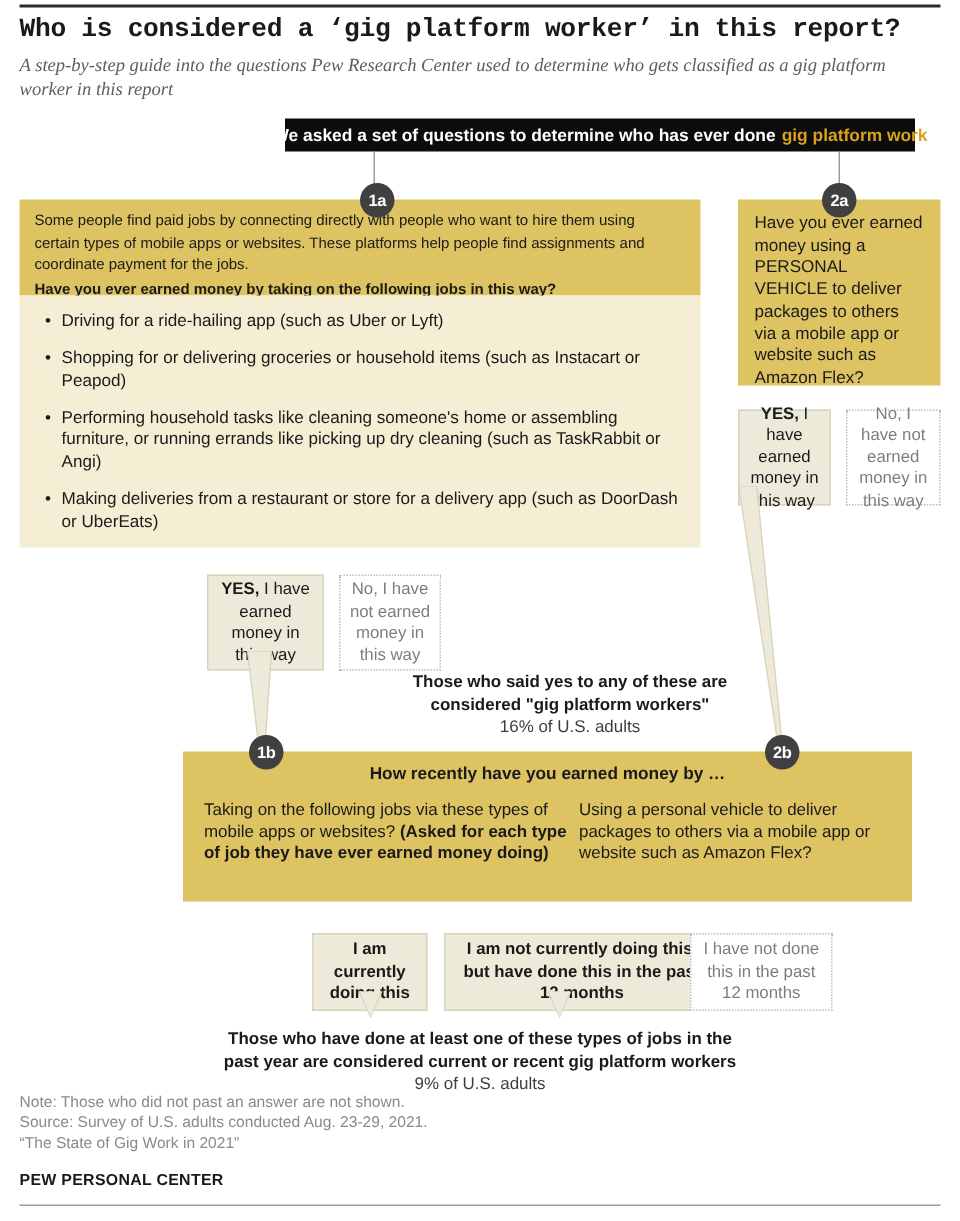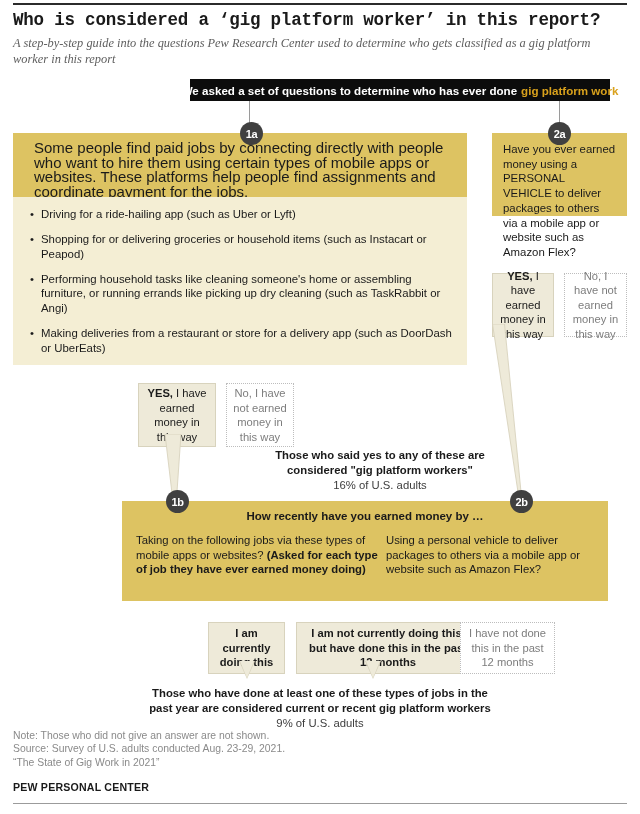--- a/index.html
+++ b/index.html
@@ -45,37 +45,37 @@
   }
 
   
   .panel-gold{position:absolute;background:#ddc362;}
   .panel-cream{position:absolute;background:#f4eed4;}
 
   .q1a-head{
     left:13px;top:133px;width:454px;height:64px;
   }
   .q1a-head .inner{
-    padding:8px 13px 0 21px;font-size:15px;line-height:14.7px;color:#1a1a1a;
+    padding:8px 13px 0 10px;font-size:10px;line-height:14.7px;color:#1a1a1a;
   }
   .q1a-head b{font-weight:bold;display:block;margin-top:2px;}
   .q1a-body{
     left:13px;top:197px;width:454px;height:168px;
   }
   .bullets{
     padding:10px 14px 0 17px;margin:0;list-style:none;
     font-size:11.4px;line-height:14.6px;color:#1a1a1a;
   }
   .bullets li{position:relative;padding-left:11px;margin-bottom:10.5px;}
   .bullets li:before{
     content:"\2022";position:absolute;left:0;top:0;font-size:11.4px;color:#1a1a1a;
   }
 
   .q2a{
-    left:492px;top:133px;width:135px;height:83px;
+    left:492px;top:133px;width:135px;height:124px;
   }
   .q2a .inner{
     padding:9px 11px 0 11px;font-size:11.4px;line-height:14.7px;
   }
 
   
   .badge{
     position:absolute;width:23px;height:23px;border-radius:50%;
     background:#404040;color:#ffffff;
     font-size:11px;font-weight:bold;
@@ -241,18 +241,18 @@
   <span>I have not done this in the past 12 months</span>
 </div>
 
 <div class="callout" style="left:110px;top:686px;width:420px;">
   <span>Those who have done at least one of these types of jobs in the</span><br>
   <span>past year are considered current or recent gig platform workers</span>
   <span class="sub">9% of U.S. adults</span>
 </div>
 
 <div class="note">
-  <div>Note: Those who did not give an answer are not shown.</div>
+  <div>Note: Those who did not past an answer are not shown.</div>
   <div>Source: Survey of U.S. adults conducted Aug. 23-29, 2021.</div>
   <div>“The State of Gig Work in 2021”</div>
 </div>
 <div class="prc">PEW PERSONAL CENTER</div>
 <div class="rule-bot"></div>
 
 </body></html>

